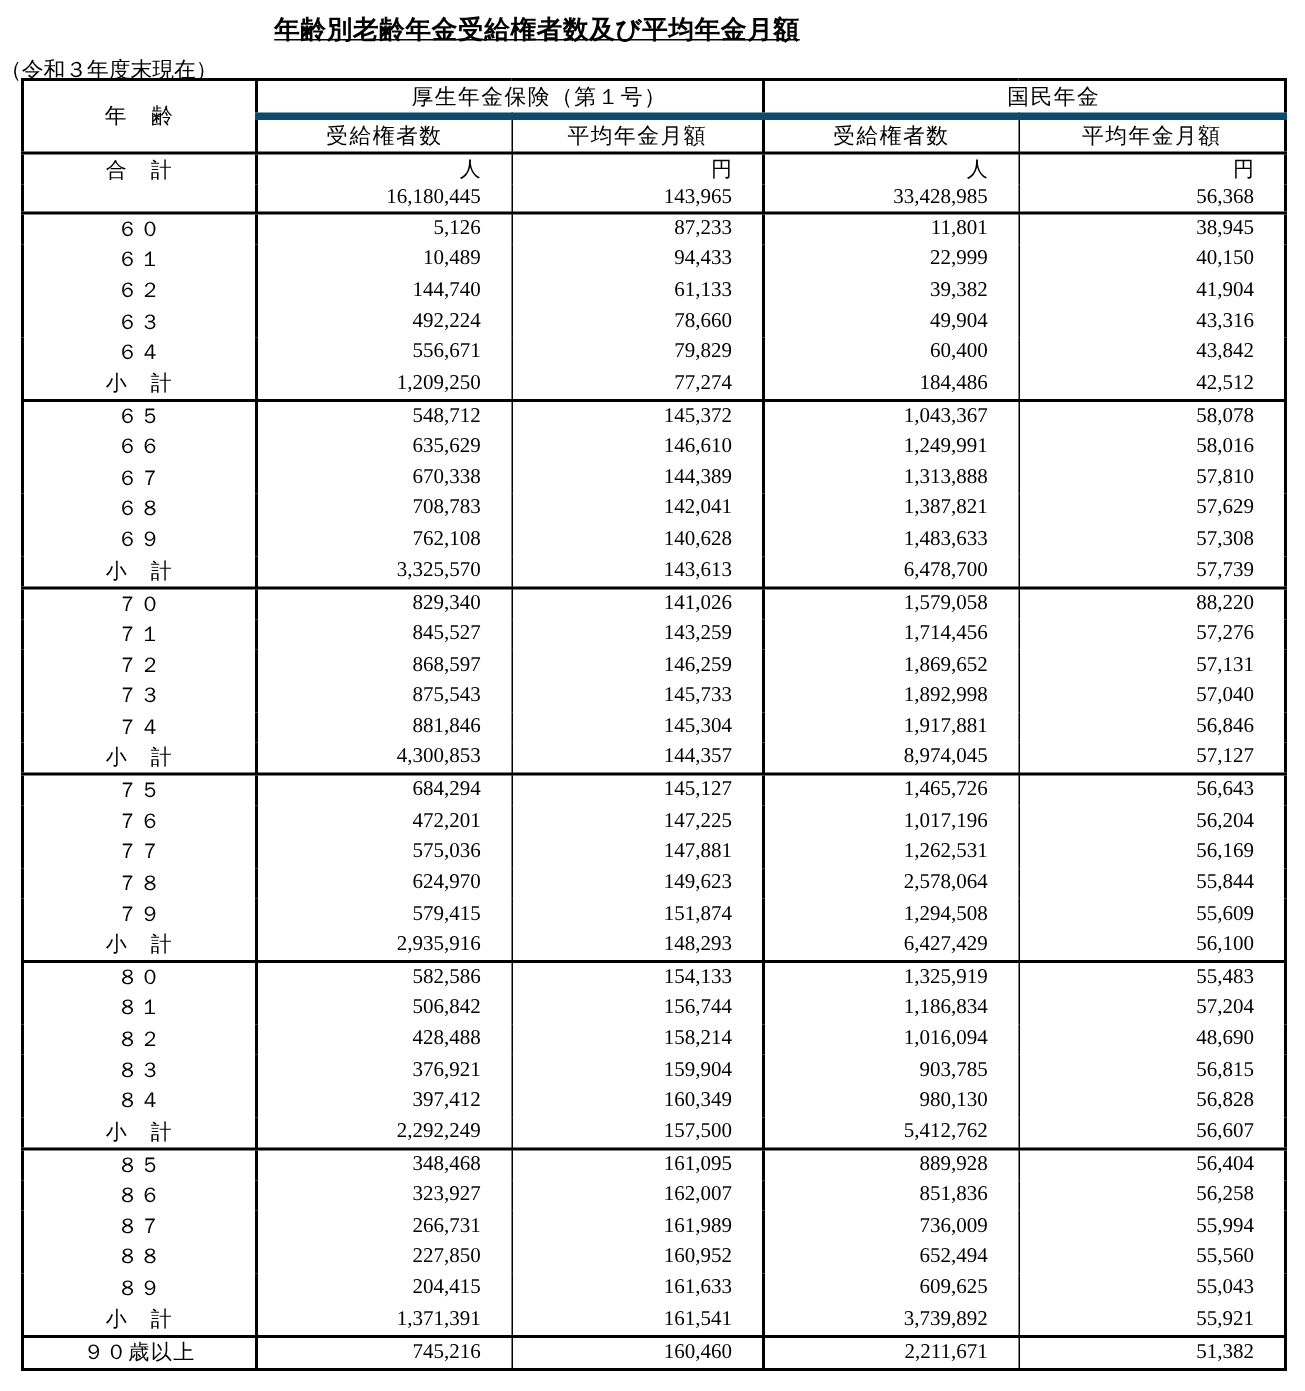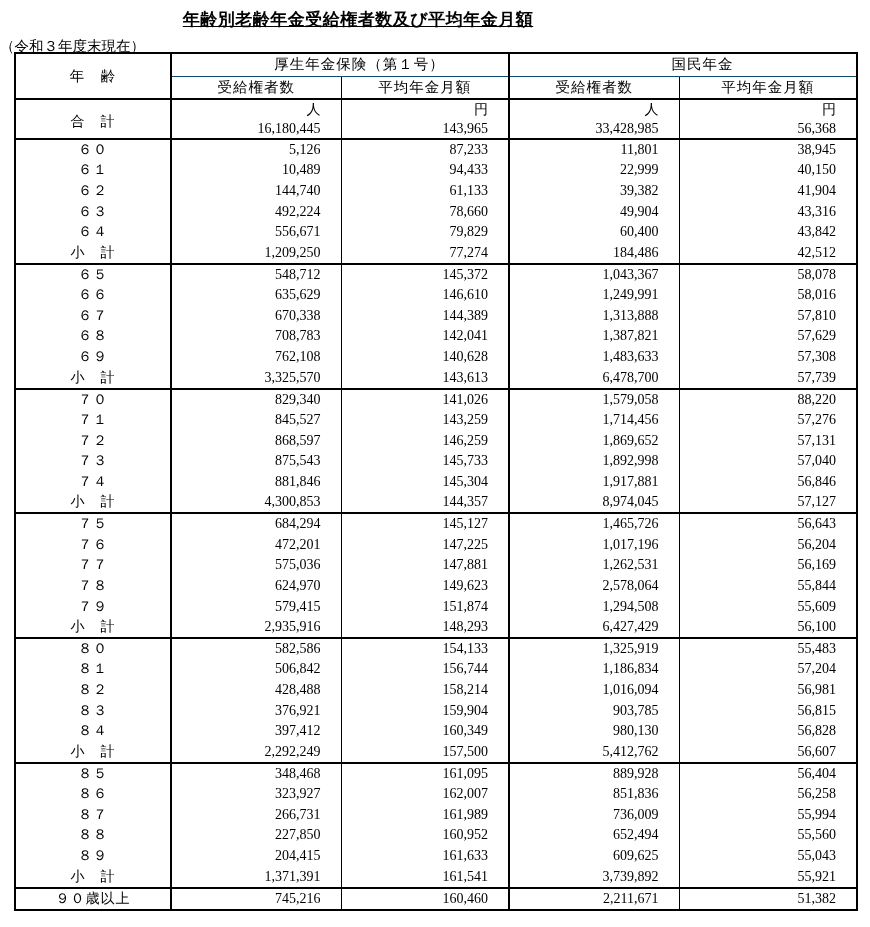--- a/index.html
+++ b/index.html
@@ -55,39 +55,39 @@
   col.c-a2   { width: 178px; }
 
   th {
     font-weight: normal;
     text-align: center;
     font-size: 14.5px;
     letter-spacing: 1px;
   }
   thead tr { height: 23px; }
   thead { border-bottom: 2px solid #000; }
-  thead .group-header { border-bottom: 1px solid #0c4a6e; padding-left: 40px; }
+  thead .group-header { border-bottom: 5px solid #0c4a6e; padding-left: 40px; }
 
   
   .vl-thick { border-left: 2px solid #000; }
   .vl-thin  { border-left: 1px solid #000; }
 
   tbody.block { border-bottom: 2px solid #000; }
 
   td.age {
     text-align: center;
     letter-spacing: 1px;
   }
   td.num {
     text-align: right;
     padding-right: 20px;
     font-variant-numeric: tabular-nums;
   }
   tbody.total-block tr { height: 19px; }
-  td.age-bottom { vertical-align: bottom; padding-bottom: 7px; }
+  td.age-bottom { vertical-align: bottom; padding-bottom: 18px; }
   tbody.section tr { height: 20.7px; }
   tbody.last-block tr { height: 22px; margin-left: 48px; }
 </style>
 </head>
 <body>
 
 <div class="page">
 
   <div class="title">年齢別老齢年金受給権者数及び平均年金月額</div>
   <div class="date-note">（令和３年度末現在）</div>
@@ -319,21 +319,21 @@
           <td class="num vl-thick">506,842</td>
           <td class="num vl-thin">156,744</td>
           <td class="num vl-thick">1,186,834</td>
           <td class="num vl-thin">57,204</td>
         </tr>
         <tr>
           <td class="age">８２</td>
           <td class="num vl-thick">428,488</td>
           <td class="num vl-thin">158,214</td>
           <td class="num vl-thick">1,016,094</td>
-          <td class="num vl-thin">56,981</td>
+          <td class="num vl-thin">48,690</td>
         </tr>
         <tr>
           <td class="age">８３</td>
           <td class="num vl-thick">376,921</td>
           <td class="num vl-thin">159,904</td>
           <td class="num vl-thick">903,785</td>
           <td class="num vl-thin">56,815</td>
         </tr>
         <tr>
           <td class="age">８４</td>

